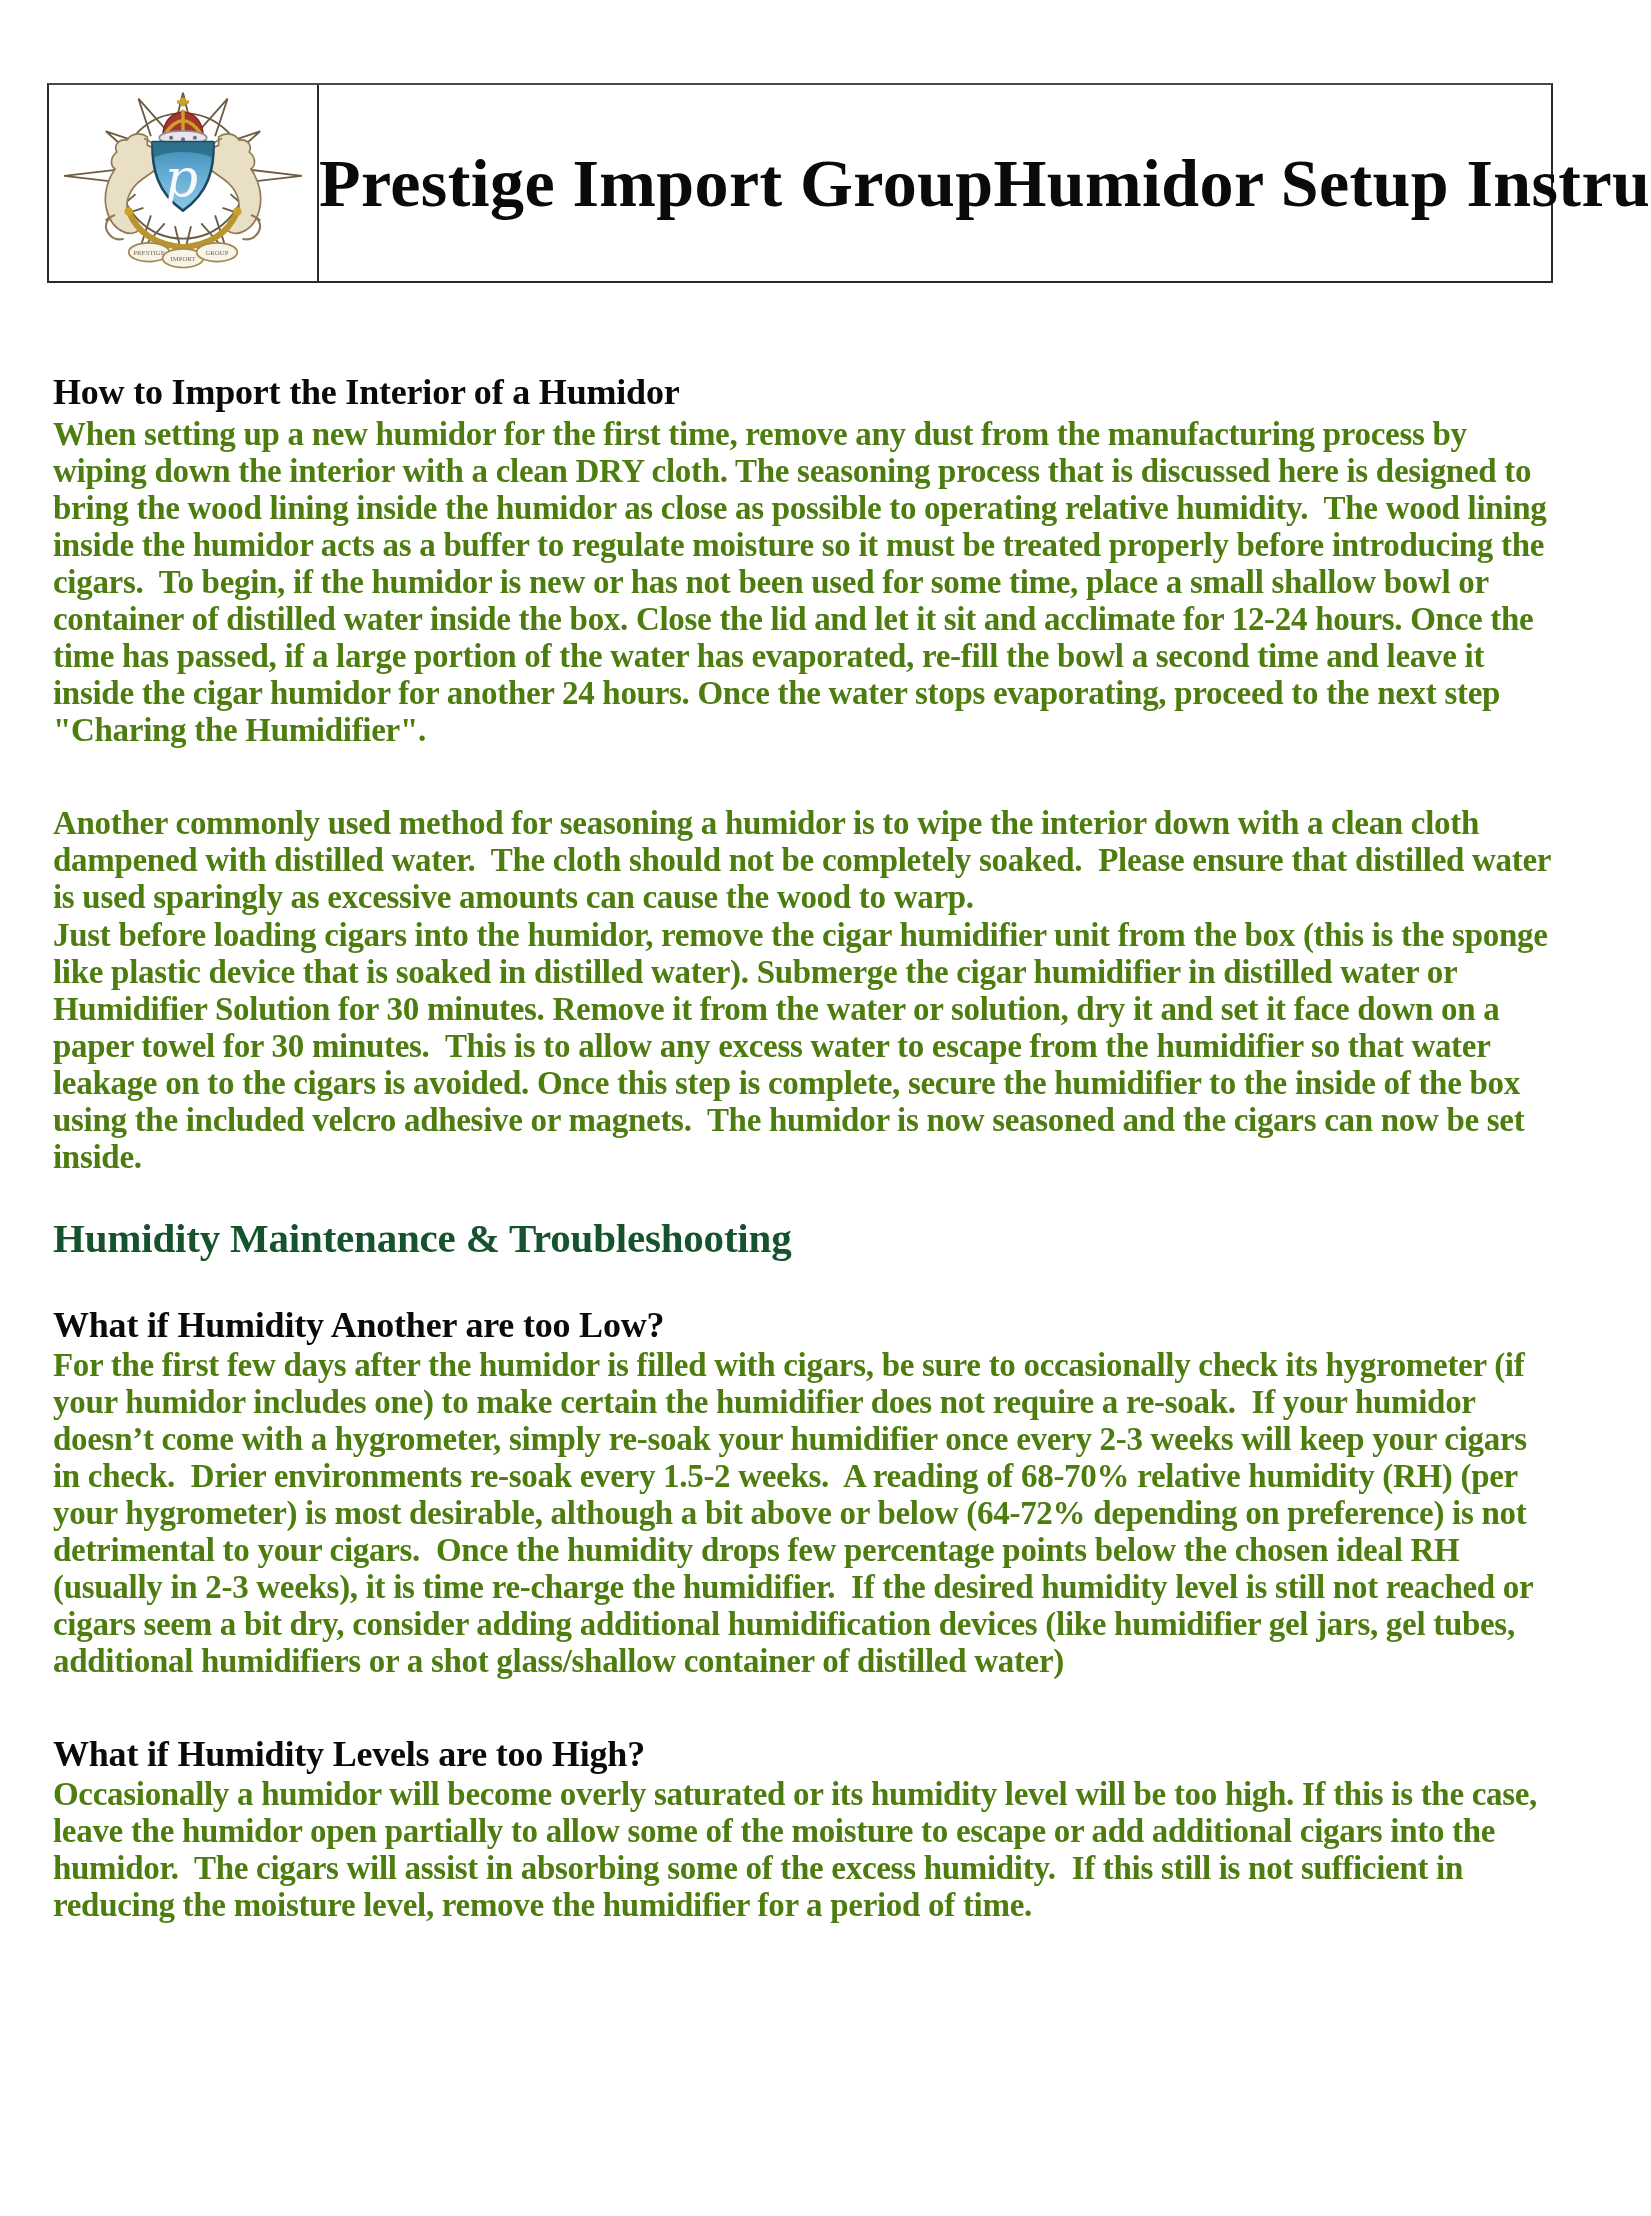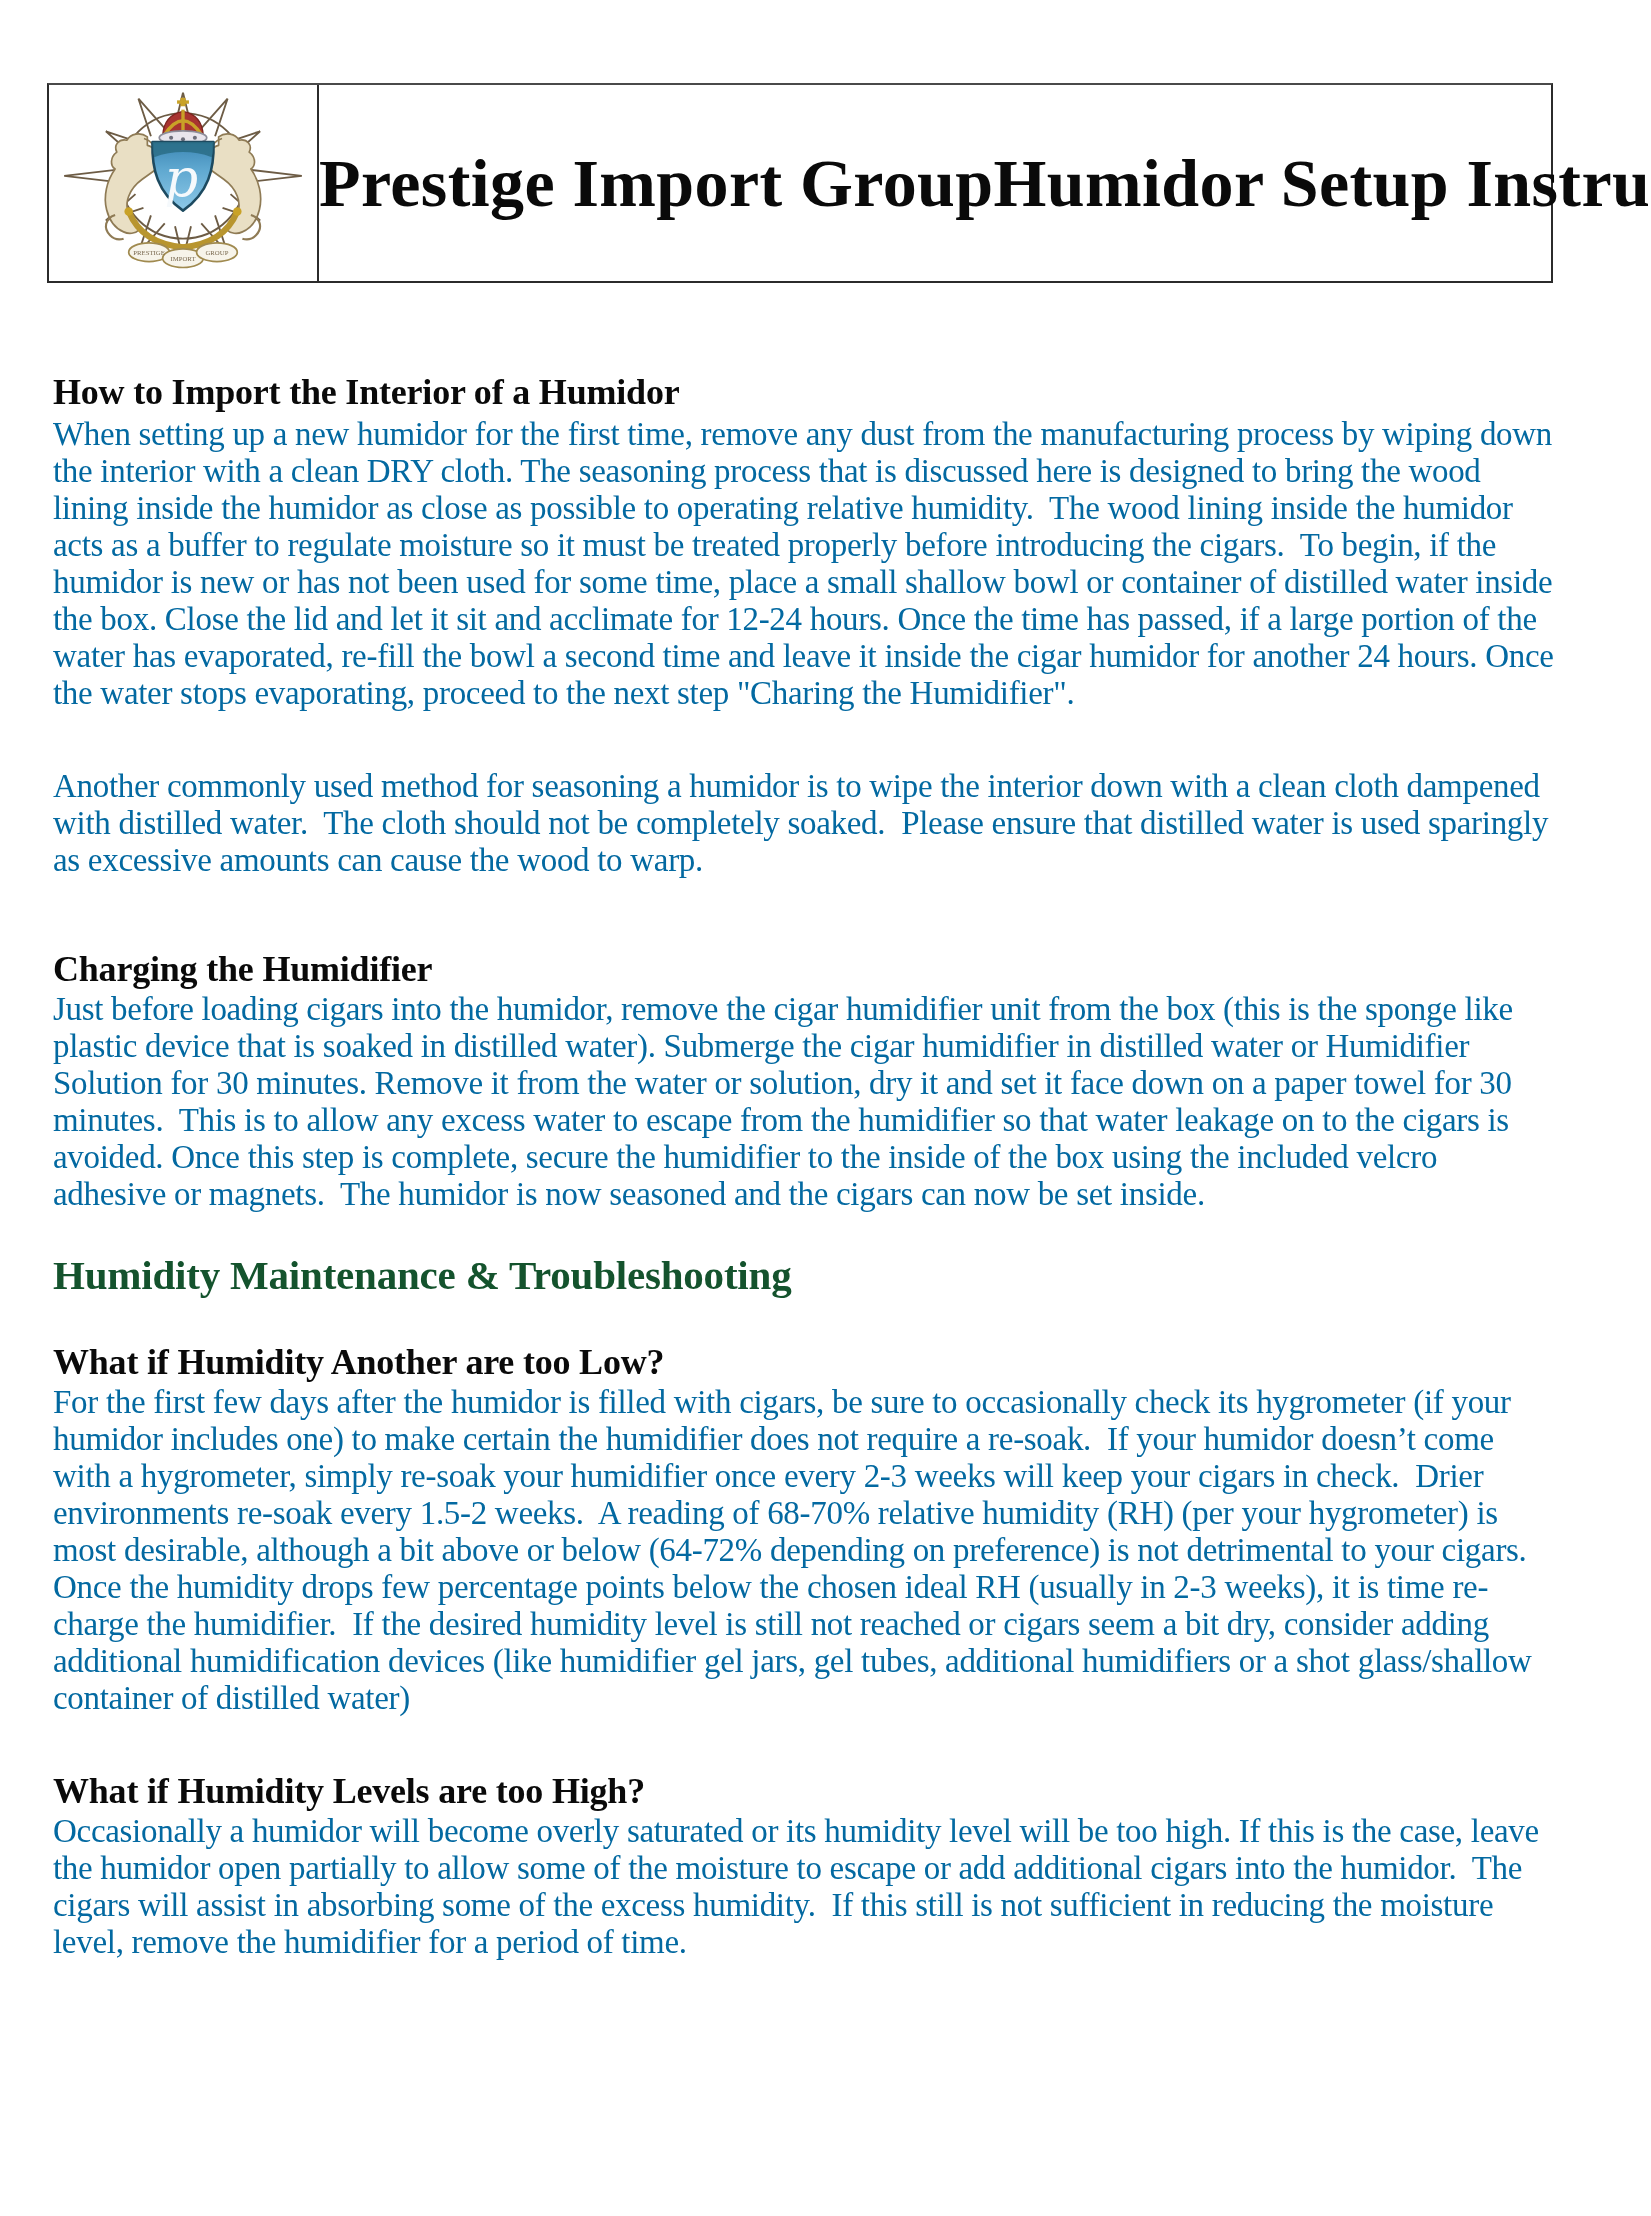--- a/index.html
+++ b/index.html
@@ -60,22 +60,23 @@
     margin:0;
     font-size:41px; line-height:48px;
     font-weight:bold; color:#14532d;
     letter-spacing:-0.2px;
   }
   .body-text{
     margin:0;
     font-size:33px; line-height:37px;
     letter-spacing:-0.3px;
     white-space:pre-wrap;
-    color:#0369a1;
+    color:#4d7c0f;
     text-align:left;
+    font-weight:bold;
   }
   .mt4{margin-top:3.4px;}
   .mt10{margin-top:1px;}
   .mt45{margin-top:38px;}
   .mt49{margin-top:42px;}
   .mt62{margin-top:53px;}
   .mt66{margin-top:56px;}
   .mt81{margin-top:69px;}
   .crest{display:block;}
 </style>
@@ -158,21 +159,20 @@
       <div class="title-line">Humidor Setup Instructions</div>
     </div>
   </div>
 
   <div class="content">
 
     <h3 class="h-sub">How to Import the Interior of a Humidor</h3>
     <p class="body-text mt4">When setting up a new humidor for the first time, remove any dust from the manufacturing process by wiping down the interior with a clean DRY cloth. The seasoning process that is discussed here is designed to bring the wood lining inside the humidor as close as possible to operating relative humidity.  The wood lining inside the humidor acts as a buffer to regulate moisture so it must be treated properly before introducing the cigars.  To begin, if the humidor is new or has not been used for some time, place a small shallow bowl or container of distilled water inside the box. Close the lid and let it sit and acclimate for 12-24 hours. Once the time has passed, if a large portion of the water has evaporated, re-fill the bowl a second time and leave it inside the cigar humidor for another 24 hours. Once the water stops evaporating, proceed to the next step "Charing the Humidifier".</p>
     <p class="body-text mt66">Another commonly used method for seasoning a humidor is to wipe the interior down with a clean cloth dampened with distilled water.  The cloth should not be completely soaked.  Please ensure that distilled water is used sparingly as excessive amounts can cause the wood to warp.</p>
 
-    <h3 class="h-sub mt81">Charging the Humidifier</h3>
     <p class="body-text mt10">Just before loading cigars into the humidor, remove the cigar humidifier unit from the box (this is the sponge like plastic device that is soaked in distilled water). Submerge the cigar humidifier in distilled water or Humidifier Solution for 30 minutes. Remove it from the water or solution, dry it and set it face down on a paper towel for 30 minutes.  This is to allow any excess water to escape from the humidifier so that water leakage on to the cigars is avoided. Once this step is complete, secure the humidifier to the inside of the box using the included velcro adhesive or magnets.  The humidor is now seasoned and the cigars can now be set inside.</p>
 
     <h2 class="h-major mt45">Humidity Maintenance &amp; Troubleshooting</h2>
 
     <h3 class="h-sub mt49">What if Humidity Another are too Low?</h3>
     <p class="body-text mt10">For the first few days after the humidor is filled with cigars, be sure to occasionally check its hygrometer (if your humidor includes one) to make certain the humidifier does not require a re-soak.  If your humidor doesn’t come with a hygrometer, simply re-soak your humidifier once every 2-3 weeks will keep your cigars in check.  Drier environments re-soak every 1.5-2 weeks.  A reading of 68-70% relative humidity (RH) (per your hygrometer) is most desirable, although a bit above or below (64-72% depending on preference) is not detrimental to your cigars.  Once the humidity drops few percentage points below the chosen ideal RH (usually in 2-3 weeks), it is time re-charge the humidifier.  If the desired humidity level is still not reached or cigars seem a bit dry, consider adding additional humidification devices (like humidifier gel jars, gel tubes, additional humidifiers or a shot glass/shallow container of distilled water)</p>
 
     <h3 class="h-sub mt62">What if Humidity Levels are too High?</h3>
     <p class="body-text mt10">Occasionally a humidor will become overly saturated or its humidity level will be too high. If this is the case, leave the humidor open partially to allow some of the moisture to escape or add additional cigars into the humidor.  The cigars will assist in absorbing some of the excess humidity.  If this still is not sufficient in reducing the moisture level, remove the humidifier for a period of time.</p>
 

